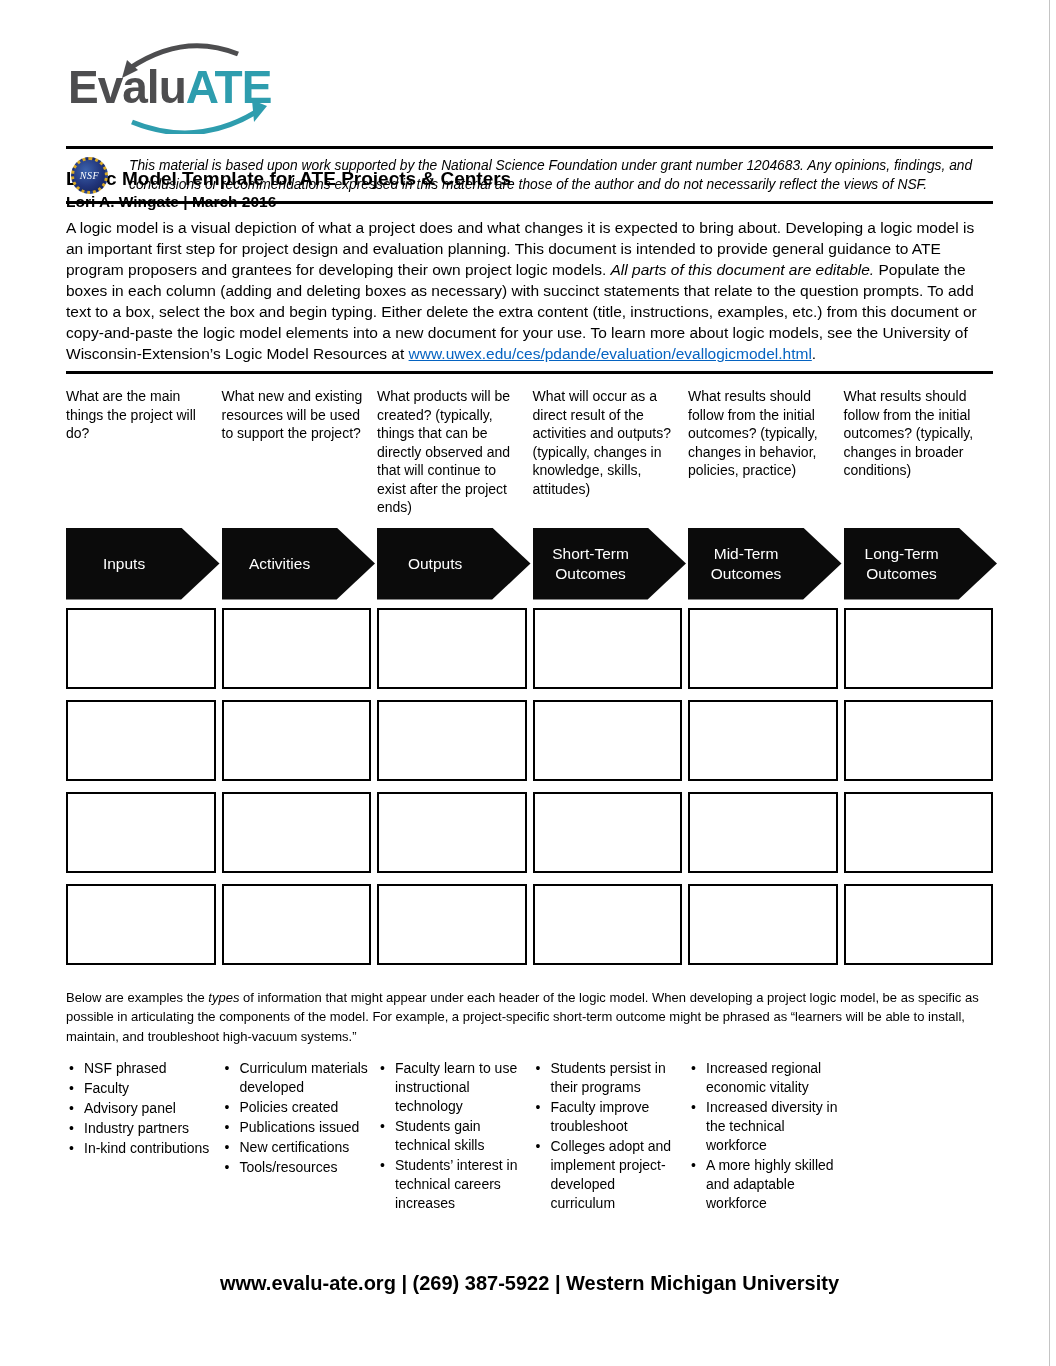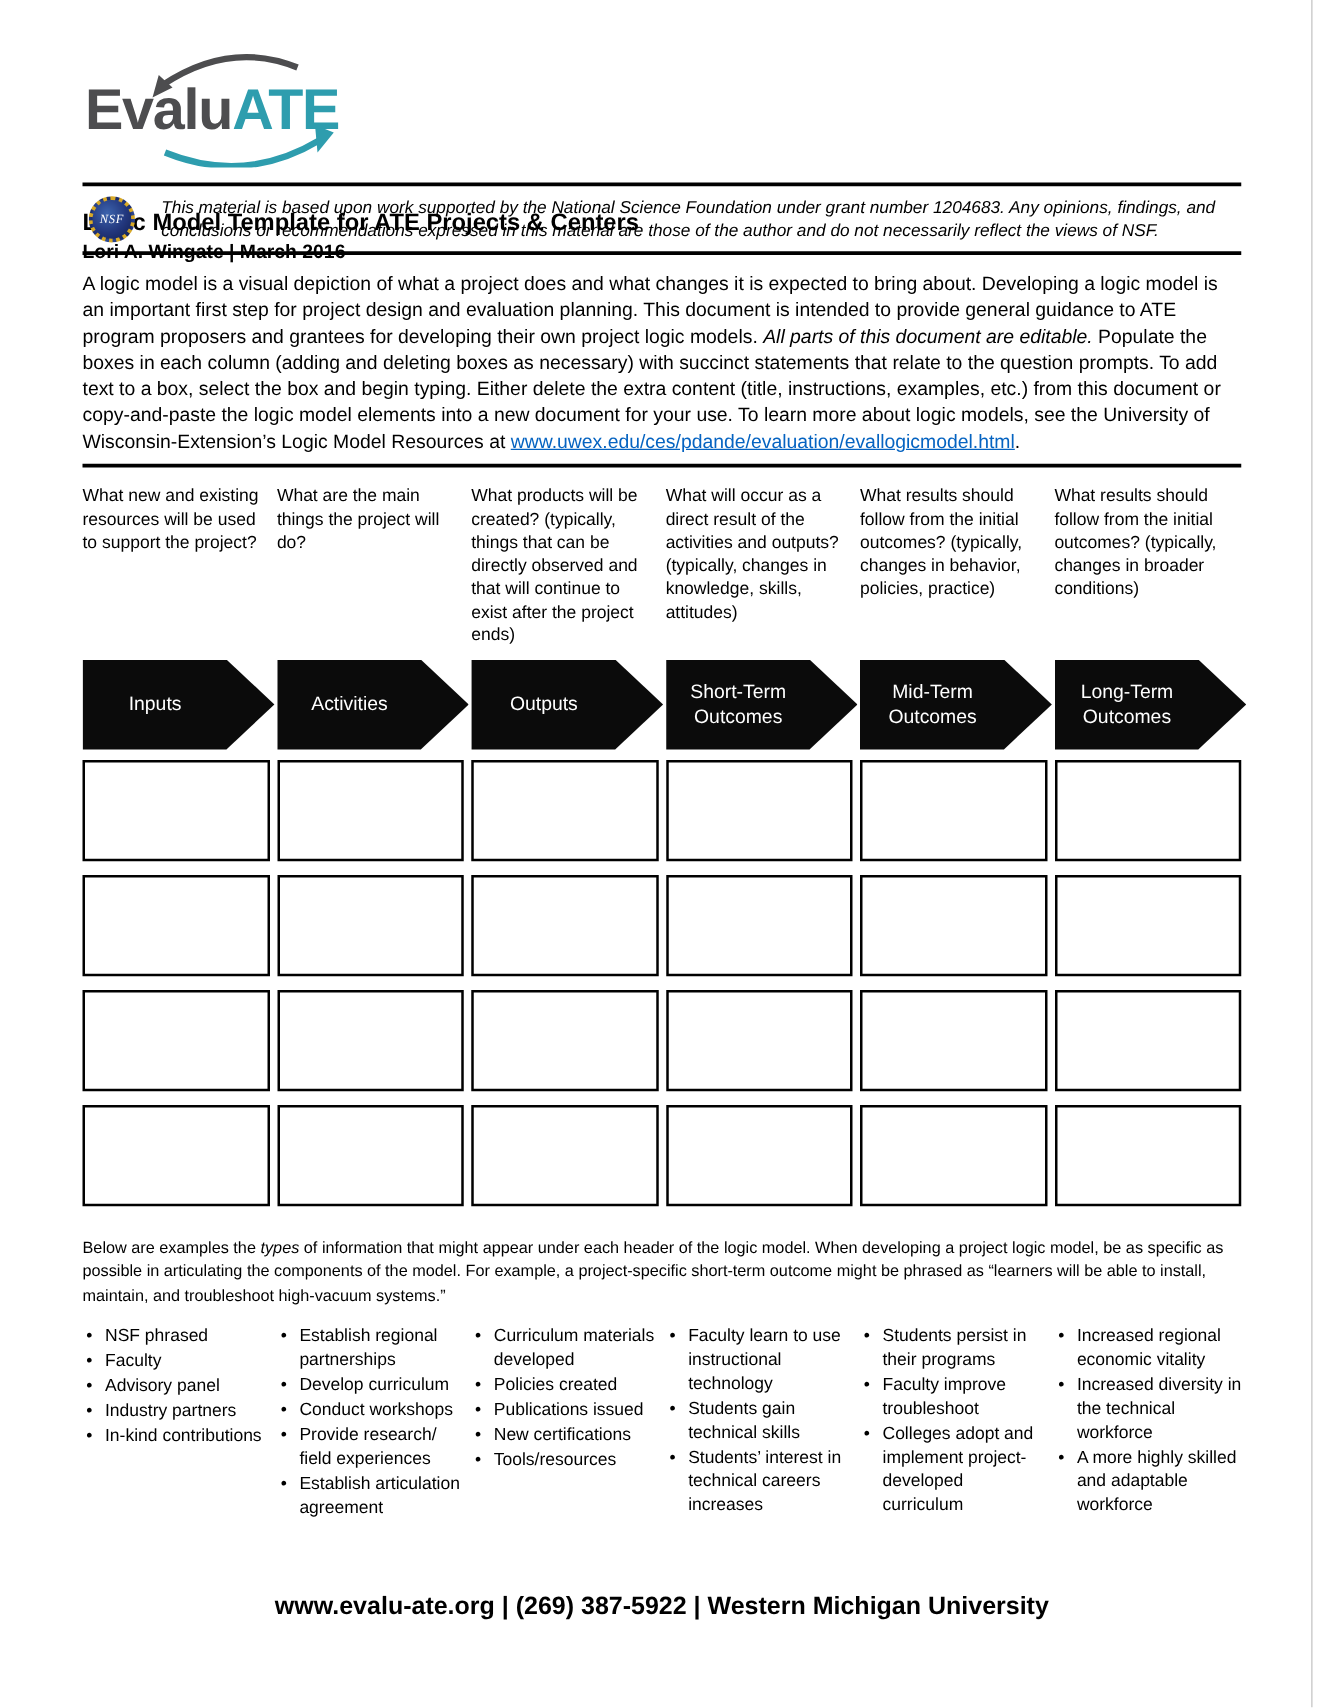--- a/index.html
+++ b/index.html
@@ -99,22 +99,22 @@
     <p class="disclaimer-text">This material is based upon work supported by the National Science Foundation under grant number 1204683. Any opinions, findings, and conclusions or recommendations expressed in this material are those of the author and do not necessarily reflect the views of NSF.</p>
   </section>
 
   <hr class="rule">
 
   <p class="intro" id="intro"><span>A logic model is a visual depiction of what a project does and what changes it is expected to bring about. Developing a logic model is an important first step for project design and evaluation planning. This document is intended to provide general guidance to ATE program proposers and grantees for developing their own project logic models.  </span><span class="it">All parts of this document are editable.</span><span> Populate the boxes in each column (adding and deleting boxes as necessary) with succinct statements that relate to the question prompts. To add text to a box, select the box and begin typing. Either delete the extra content (title, instructions, examples, etc.) from this document or copy-and-paste the logic model elements into a new document for your use. To learn more about logic models, see the University of Wisconsin-Extension’s Logic Model Resources at </span><span class="link">www.uwex.edu/ces/pdande/evaluation/evallogicmodel.html</span><span>.</span></p>
 
   <hr class="rule">
 
   <div class="cols prompts" id="prompts-row">
+      <div class="prompt-cell">What are the main things the project will do?</div>
       <div class="prompt-cell">What new and existing resources will be used to support the project?</div>
-      <div class="prompt-cell">What are the main things the project will do?</div>
       <div class="prompt-cell">What products will be created? (typically, things that can be directly observed and that will continue to exist after the project ends)</div>
       <div class="prompt-cell">What will occur as a direct result of the activities and outputs? (typically, changes in knowledge, skills, attitudes)</div>
       <div class="prompt-cell">What results should follow from the initial outcomes? (typically, changes in behavior, policies, practice)</div>
       <div class="prompt-cell">What results should follow from the initial outcomes? (typically, changes in broader conditions)</div>
     </div>
 
   <div class="cols arrows" id="arrows-row">
       <div>
         <div class="arrow">
           <span>Inputs</span>
@@ -178,27 +178,20 @@
 
   <div class="cols examples" id="examples-row">
       <ul class="example-list">
         <li>NSF phrased</li>
         <li>Faculty</li>
         <li>Advisory panel</li>
         <li>Industry partners</li>
         <li>In-kind contributions</li>
       </ul>
       <ul class="example-list">
-        <li>Establish regional partnerships</li>
-        <li>Develop curriculum</li>
-        <li>Conduct workshops</li>
-        <li>Provide research/ field experiences</li>
-        <li>Establish articulation agreement</li>
-      </ul>
-      <ul class="example-list">
         <li>Curriculum materials developed</li>
         <li>Policies created</li>
         <li>Publications issued</li>
         <li>New certifications</li>
         <li>Tools/resources</li>
       </ul>
       <ul class="example-list">
         <li>Faculty learn to use instructional technology</li>
         <li>Students gain technical skills</li>
         <li>Students’ interest in technical careers increases</li>

